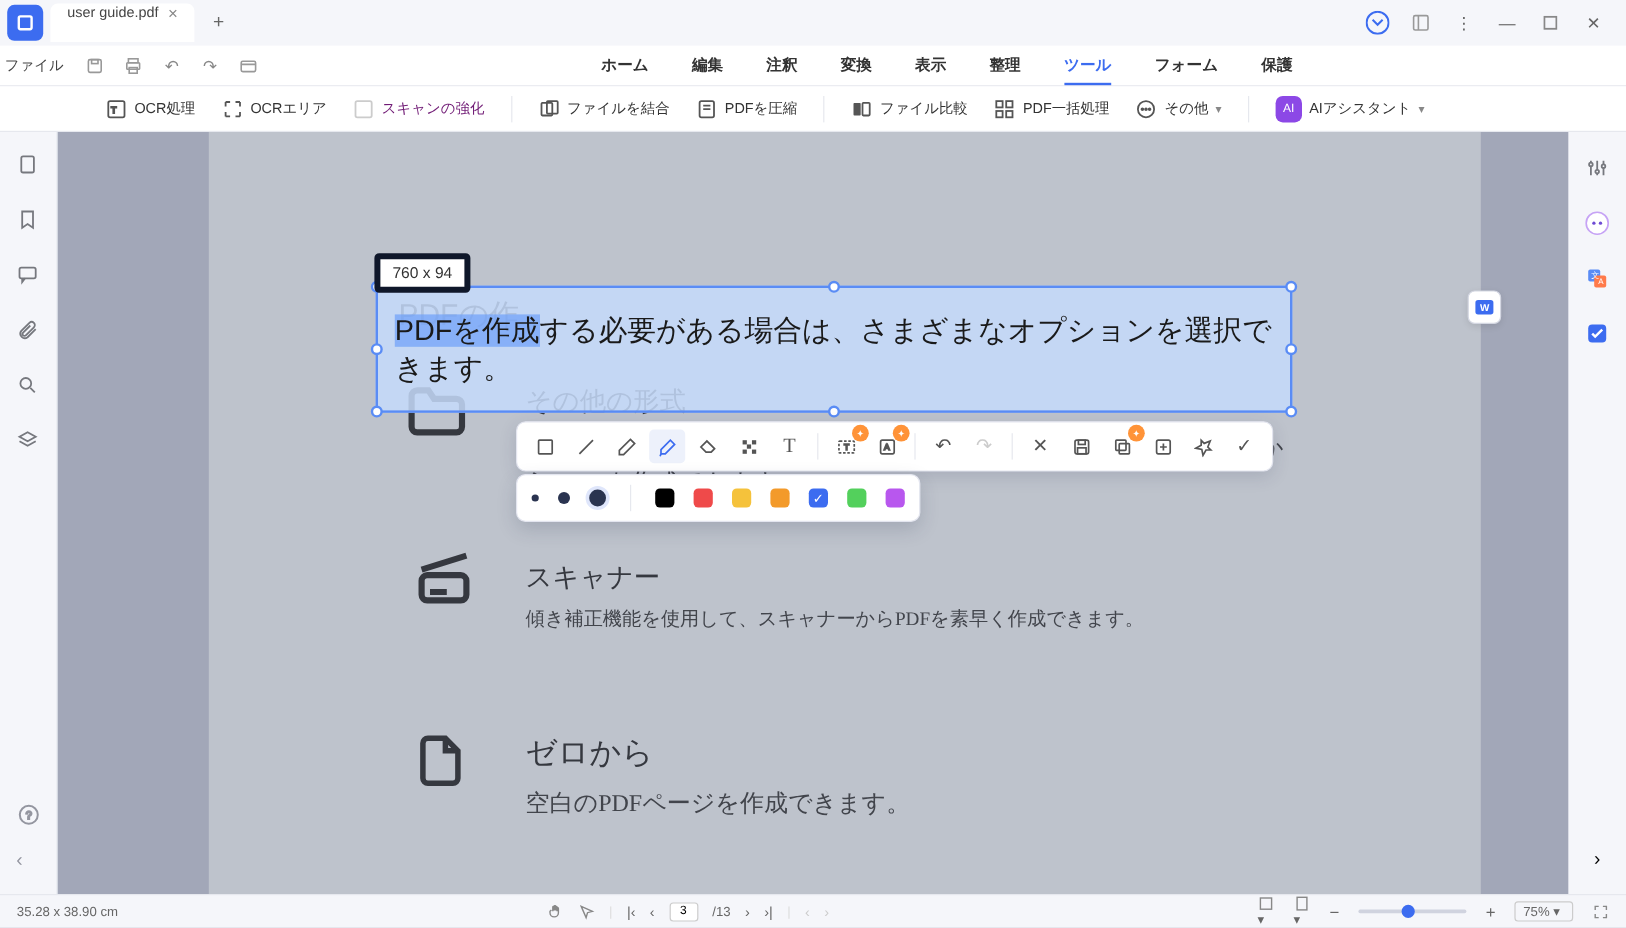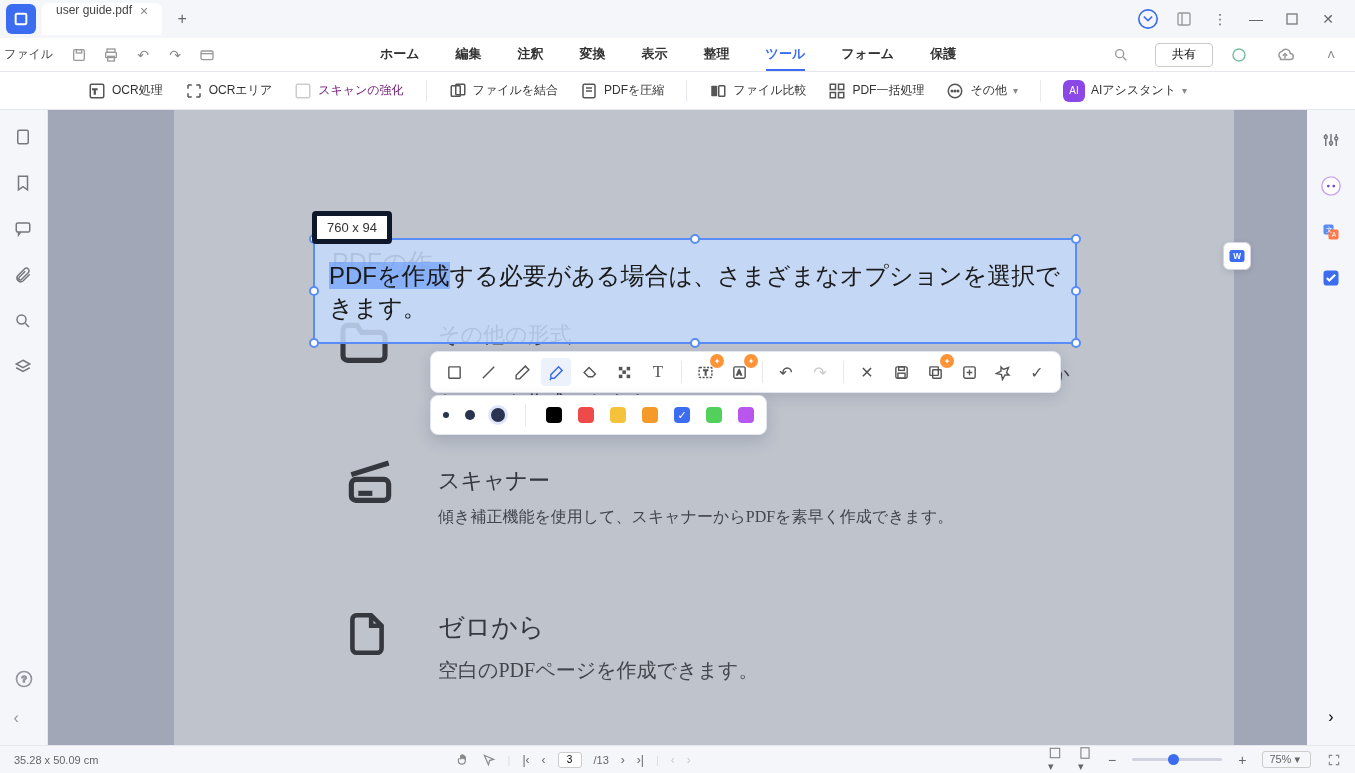--- a/index.html
+++ b/index.html
@@ -152,42 +152,20 @@
     <span class="menu-tab">編集</span>
     <span class="menu-tab">注釈</span>
     <span class="menu-tab">変換</span>
     <span class="menu-tab">表示</span>
     <span class="menu-tab">整理</span>
     <span class="menu-tab active">ツール</span>
     <span class="menu-tab">フォーム</span>
     <span class="menu-tab">保護</span>
   </div>
 
-  <div class="menu-right">
-    <span class="qbtn">
-        <svg width="16" height="16" viewBox="0 0 24 24" fill="none" stroke="#999" stroke-width="2">
-          <circle cx="10" cy="10" r="6"></circle>
-          <line x1="15" y1="15" x2="20" y2="20"></line>
-        </svg>
-      </span>
-    <span class="share-btn">共有</span>
-    <span class="qbtn">
-        <svg width="18" height="18" viewBox="0 0 24 24" fill="none" stroke="#7ac0a2" stroke-width="2">
-          <circle cx="12" cy="12" r="8"></circle>
-        </svg>
-      </span>
-    <span class="qbtn">
-        <svg width="18" height="18" viewBox="0 0 24 24" fill="none" stroke="#999" stroke-width="2">
-          <path d="M6 16a5 5 0 0 1 2-9 6 6 0 0 1 11 3 4 4 0 0 1 0 8H6z"></path>
-          <path d="M12 11v6"></path>
-          <path d="M9 13l3-3 3 3"></path>
-        </svg>
-      </span>
-    <span class="qbtn">˄</span>
-  </div>
 </div>
 
 <div class="toolbar">
   <div style="width:60px"></div>
   <div class="tb-item">
     <span class="tb-icon">
         <svg width="18" height="18" viewBox="0 0 24 24" fill="none" stroke="#555" stroke-width="2">
           <rect x="3" y="3" width="18" height="18" rx="2"></rect>
           <text x="6" y="16" font-size="10" font-family="sans-serif" fill="#555">T</text>
         </svg>
@@ -507,21 +485,21 @@
         <svg width="20" height="20" viewBox="0 0 24 24">
           <rect x="3" y="3" width="18" height="18" rx="4" fill="#3c6cf0"></rect>
           <path d="M7 12l3 3 7-7" stroke="#fff" stroke-width="2.5" fill="none"></path>
         </svg>
       </div>
     <div style="margin-top:auto;margin-bottom:16px" class="icon">›</div>
   </div>
 </div>
 
 <div class="statusbar">
-  <span>35.28 x 50.09 cm</span>
+  <span>35.28 x 38.90 cm</span>
   <div class="sb-center">
     <span>
         <svg width="14" height="14" viewBox="0 0 24 24" fill="none" stroke="#888" stroke-width="2">
           <path d="M8 11V5a1 1 0 012 0v5M10 10V4a1 1 0 012 0v6M12 10V5a1 1 0 012 0v5M14 11V7a1 1 0 012 0v6a6 6 0 01-12 0v-2l2-2"></path>
         </svg>
       </span>
     <span>
         <svg width="14" height="14" viewBox="0 0 24 24" fill="none" stroke="#888" stroke-width="2">
           <path d="M4 4l7 16 2-7 7-2z"></path>
         </svg>

